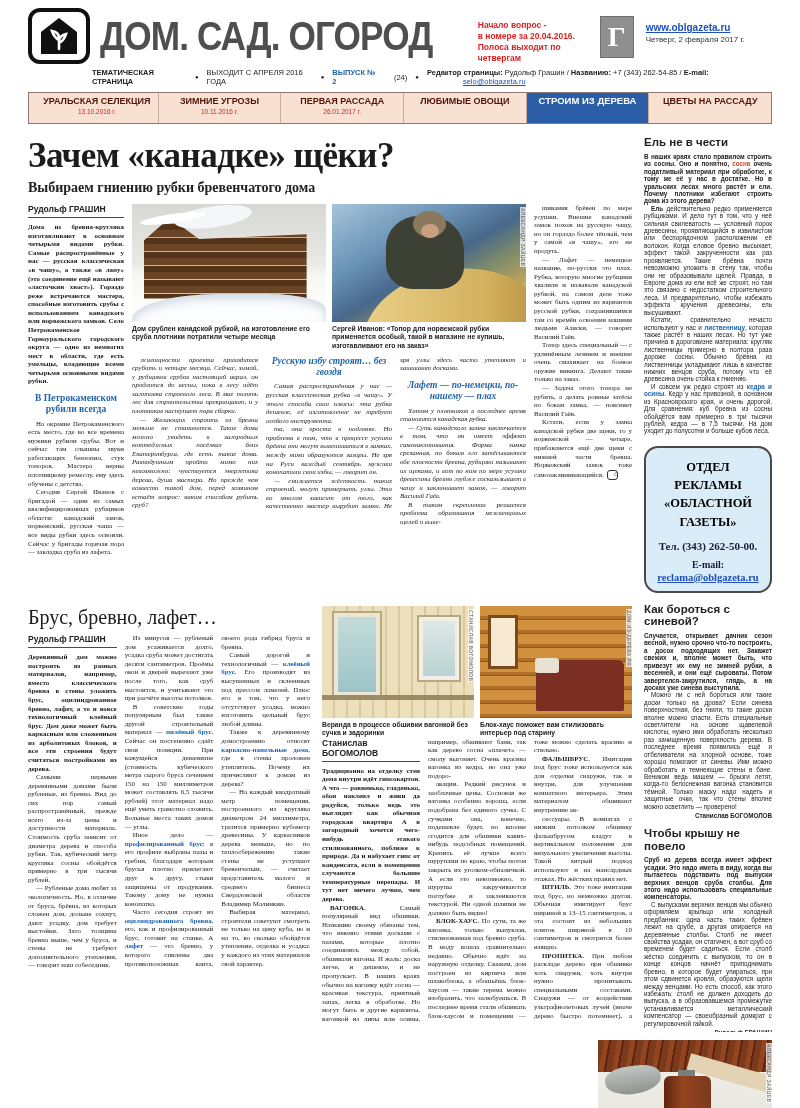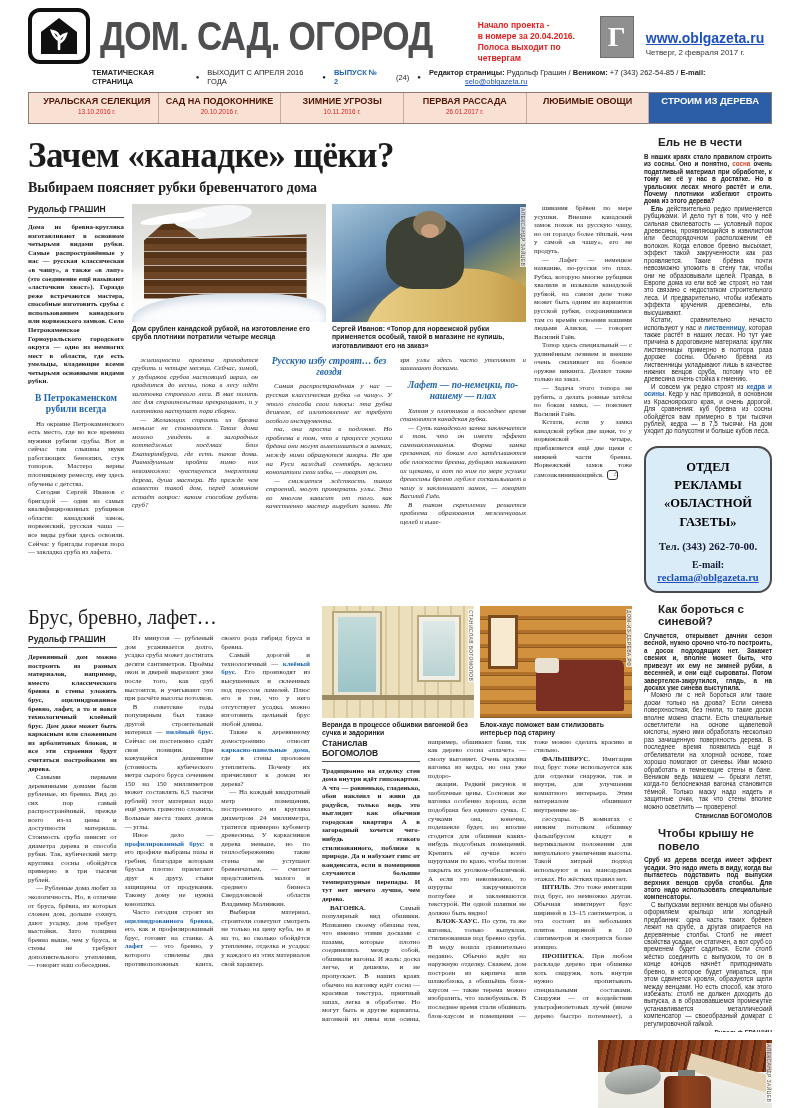--- a/index.html
+++ b/index.html
@@ -14,21 +14,21 @@
   .mast-title { font-size:40px; font-weight:bold; color:#4f4f51; letter-spacing:-1px;
                 transform:scaleX(.88); transform-origin:left; white-space:nowrap;
                 margin:6px 0 0 10px; flex:1 1 auto; }
   .promo { color:#e01f1f; font-size:8.5px; font-weight:bold; line-height:1.3; width:110px;
            margin-top:12px; flex:0 0 auto; }
   .gbox { width:34px; height:42px; background:#8f8f8f; color:#fff; font-family:"Liberation Serif",serif;
           font-size:28px; font-weight:bold; display:flex; align-items:center; justify-content:center;
           margin:8px 12px 0 12px; flex:0 0 auto; border:1px solid #6e6e6e; }
   .brand { margin-top:6px; width:135px; flex:0 0 auto; }
   .brand-name { font-family:"Liberation Serif",serif; font-size:14.5px; font-weight:bold; color:#111; }
-  .brand-site { color:#1f4fbf; font-size:14px; font-weight:bold; text-decoration:underline; margin-top:16px; }
+  .brand-site { color:#1f4fbf; font-size:10px; font-weight:bold; text-decoration:underline; margin-top:8px; }
   .brand-date { font-size:8px; margin-top:2px; color:#333; }
 
   .infoline { display:flex; align-items:center; font-size:7.5px; margin:4px 0 6px 64px; color:#222; }
   .infoline .b { margin:0 8px; font-size:6px; color:#222; }
   .info-strong { font-weight:bold; }
   .issue-blue { color:#1f64ad; font-weight:bold; }
   .inforight { margin-left:auto; }
   .inforight .lbl { font-weight:bold; }
   .mail-link { color:#1f4fbf; text-decoration:underline;margin-left:36px; }
 
@@ -74,21 +74,21 @@
                 line-height:1.1; margin-bottom:6px; }
   .flow3 { column-count:3; column-gap:8px; overflow:hidden; }
   .a2-flow { height:452px; }
   .a3-flow { height:288px; }
   .kw { color:#1f64ad; font-weight:bold; }
   .term { font-weight:bold; }
 
   
   .sb { font-size:6.3px; }
   .sb-sec { overflow:hidden; }
-  .sb-head { font-size:11.5px; font-weight:bold; margin-bottom:4px; line-height:1.1;margin-left:14px; }
+  .sb-head { font-size:11.5px; font-weight:bold; margin-bottom:4px; line-height:1.1; }
   .sb-lead { font-weight:bold; text-align:justify; line-height:1.18; }
   .sb p { text-align:justify; line-height:1.18; text-indent:7px; }
   .sb-sig { font-weight:bold; text-align:right; margin-top:2px; }
   .kw-red { color:#cc4422; font-weight:bold; }
 
   .ad { border:2px solid #4a4a4a; border-radius:14px; background:#d9ecf8; text-align:center;
         padding:10px 6px 8px 6px; margin:10px 0; }
   .ad-title { font-family:"Liberation Serif",serif; color:#000000; font-weight:bold; font-size:12.5px;
               line-height:1.45; }
   .ad-phone { font-family:"Liberation Serif",serif; font-weight:bold; font-size:11px; color:#1a1a3a;
@@ -147,21 +147,21 @@
 
   <div class="hdr">
     <div class="logo-box">
       <svg width="40" height="40" viewBox="0 0 40 40">
         <path d="M20 2 L38 16 V38 H2 V16 Z" fill="#101010"></path>
         <path d="M20 33 V20 M20 24 C16 22 14 18 13 15 C18 16 20 19 20 22 M20 27 C24 25 26 22 27 18 C22 19 20 23 20 25" stroke="#fff" stroke-width="2.6" fill="none" stroke-linecap="round"></path>
       </svg>
     </div>
     <div class="mast-title">ДОМ. САД. ОГОРОД</div>
     <div class="promo">
-      <div>Начало проекта -</div>
+      <div>Начало вопрос -</div>
       <div>в номере за 20.04.2016.</div>
       <div>Полоса выходит по четвергам</div>
     </div>
     <div class="gbox">Г</div>
     <div class="brand">
       <div class="brand-site">www.oblgazeta.ru</div>
       <div class="brand-date">Четверг, 2 февраля 2017 г.</div>
     </div>
   </div>
 
@@ -170,59 +170,58 @@
     <span class="b">●</span>
     <span>ВЫХОДИТ С АПРЕЛЯ 2016 ГОДА</span>
     <span class="b">●</span>
     <span class="issue-blue">ВЫПУСК № 2</span>
     <span style="margin-left:17px">(24)</span>
     <span class="b">●</span>
     <span class="inforight">
       <span class="lbl">Редактор страницы:</span>
       <span>Рудольф Грашин</span>
       <span>/</span>
-      <span class="lbl">Веником:</span>
+      <span class="lbl">Названию:</span>
       <span>+7 (343) 262-54-85</span>
       <span>/</span>
       <span class="lbl">E-mail:</span>
       <span class="mail-link">selo@oblgazeta.ru</span>
     </span>
   </div>
 
   <div class="tabs">
     <div class="tab">
       <div class="tab-title">УРАЛЬСКАЯ СЕЛЕКЦИЯ</div>
       <div class="tab-date">13.10.2016 г.</div>
     </div>
     <div class="tab">
-      <div class="tab-title">САД НА ПОДОКОННИКЕ</div>
-      <div class="tab-date">20.10.2016 г.</div>
-    </div>
-    <div class="tab">
       <div class="tab-title">ЗИМНИЕ УГРОЗЫ</div>
       <div class="tab-date">10.11.2016 г.</div>
     </div>
     <div class="tab">
       <div class="tab-title">ПЕРВАЯ РАССАДА</div>
       <div class="tab-date">26.01.2017 г.</div>
     </div>
     <div class="tab">
       <div class="tab-title">ЛЮБИМЫЕ ОВОЩИ</div>
     </div>
     <div class="tab active">
       <div class="tab-title">СТРОИМ ИЗ ДЕРЕВА</div>
     </div>
+    <div class="tab">
+      <div class="tab-title">ЦВЕТЫ НА РАССАДУ</div>
+    </div>
   </div>
 
   <div class="content">
     <div class="main">
 
       <div>
         <h1 class="a1-head">Зачем «канадке» щёки?</h1>
-        <div class="a1-sub">Выбираем поясняет рубки бревенчатого дома</div>
+        <div class="a1-sub">Выбираем гниению рубки бревенчатого дома</div>
         <div class="a1-grid">
           <div class="a1-c1 bodytxt">
             <div class="byline">Рудольф ГРАШИН</div>
             <div class="lead">Дома из бревна-кругляка изготавливают в основном четырьмя видами рубки. Самые распространённые у нас — русская классическая «в чашу», а также «в лапу» (это соединение ещё называют «ласточкин хвост»). Гораздо реже встречаются мастера, способные изготовить срубы с использованием канадского или норвежского замков. Село Петрокаменское Горноуральского городского округа — одно из немногих мест в области, где есть умельцы, владеющие всеми четырьмя основными видами рубки.</div>
             <div class="bluehead">В Петрокаменском рубили всегда</div>
             <p>На окраине Петрокаменского есть место, где во все времена мужики рубили срубы. Вот и сейчас там слышны звуки работающих бензопил, стук топоров. Мастера верны плотницкому ремеслу, ему здесь обучены с детства.</p>
             <p>Сегодня Сергей Иванов с бригадой — одни из самых квалифицированных рубщиков области: канадский замок, норвежский, русская чаша — все виды рубки здесь освоили. Сейчас у бригады горячая пора — закладка сруба из лафета.</p>
           </div>
           <div>
             <div class="photorow">
@@ -331,21 +330,21 @@
         <div class="sb-lead"><span>В наших краях стало правилом строить из сосны. Оно и понятно, </span><span class="kw-red">сосна</span><span> очень податливый материал при обработке, к тому же её у нас в достатке. Но в уральских лесах много растёт и ели. Почему плотники избегают строить дома из этого дерева?</span></div>
         <p><b>Ель</b><span> действительно редко применяется рубщиками. И дело тут в том, что у неё сильная свилеватость — условный порок древесины, проявляющийся в извилистом или беспорядочном расположении её волокон. Когда еловое бревно высыхает, эффект такой закрученности как раз проявляется. Такие брёвна почти невозможно уложить в стену так, чтобы они не образовывали щелей. Правда, в Европе дома из ели всё же строят, но там это связано с недостатком строительного леса. И предварительно, чтобы избежать эффекта кручения древесины, ель высушивают.</span></p>
         <p><span>Кстати, сравнительно нечасто используют у нас и </span><span class="kw">лиственницу</span><span>, которая также растёт в наших лесах. Но тут уже причина в дороговизне материала: кругляк лиственницы примерно в полтора раза дороже сосны. Обычно брёвна из лиственницы укладывают лишь в качестве нижних венцов сруба, потому что её древесина очень стойка к гниению.</span></p>
         <p><span>И совсем уж редко строят из </span><span class="kw">кедра и осины</span><span>. Кедр у нас привозной, в основном из Красноярского края, и очень дорогой. Для сравнения: куб бревна из сосны обойдётся вам примерно в три тысячи рублей, кедра — в 7,5 тысячи. На дом уходит до полусотни и больше кубов леса.</span></p>
         <p>А вот осина не пользуется спросом из-за явного пренебрежения ею, хотя это самый дешёвый материал. Раньше из этого дерева строили в основном бани, сараи.</p>
 
       </div>
 
       <div class="ad">
         <div class="ad-title">ОТДЕЛ РЕКЛАМЫ «ОБЛАСТНОЙ ГАЗЕТЫ»</div>
-        <div class="ad-phone">Тел. (343) 262-70-00.</div>
+        <div class="ad-phone">Тел. (343) 262-50-00.</div>
         <div class="ad-elabel">E-mail:</div>
         <div class="ad-email">reclama@oblgazeta.ru</div>
       </div>
 
       <div class="sb-sec" style="max-height:230px">
         <div class="sb-head">Как бороться с синевой?</div>
         <div class="sb-lead">Случается, открывает дачник сезон весной, нужно срочно что-то построить, а досок подходящих нет. Закажет свежих и, вполне может быть, что привезут их ему не зимней рубки, а весенней, и они ещё сыроваты. Потом завертелся-закрутился, глядь, а на досках уже синева выступила.</div>
         <p>Можно ли с ней бороться или такие доски только на дрова? Если синева поверхностная, без гнили, то такие доски вполне можно спасти. Есть специальные осветлители на основе щавелевой кислоты, нужно ими обработать несколько раз зачищенную поверхность дерева. В последнее время появились ещё и отбеливатели на хлорной основе, тоже хорошо помогают от синевы. Ими можно обработать и темнеющие стены в бане. Веником ведь машем — брызги летят, когда-то белоснежная вагонка становится тёмной. Только маску надо надеть и защитные очки, так что стены вполне можно осветлить — проверено!</p>
         <div class="sb-sig">Станислав БОГОМОЛОВ</div>
       </div>

